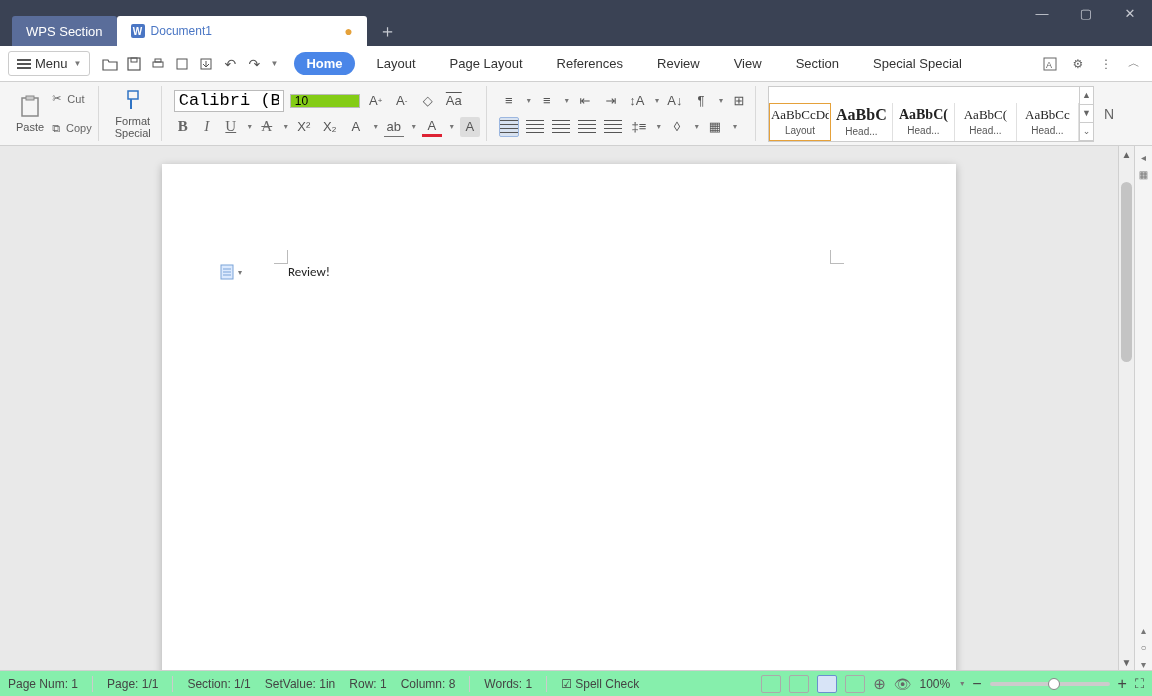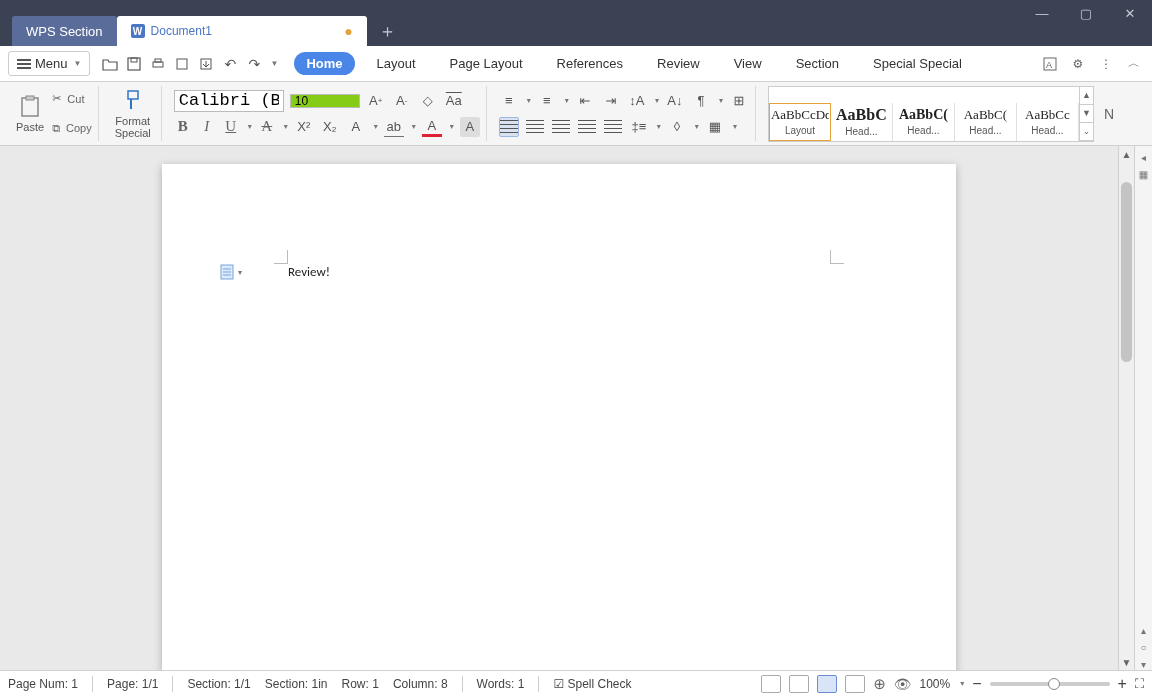--- a/index.html
+++ b/index.html
@@ -61,21 +61,21 @@
   .page .margin-mark-tr { position: absolute; top: 86px; right: 112px; width: 14px; height: 14px; border-bottom: 1px solid #bbb; border-left: 1px solid #bbb; }
   .page .gutter-icon { position: absolute; top: 100px; left: 58px; color: #7aa3d8; display:flex; align-items:center; gap:2px;}
   .page .content { position: absolute; top: 100px; left: 126px; font-size: 13px; font-family: Calibri, Arial, sans-serif; color: #222; }
   .vscroll { width: 16px; background: #efefef; border-left: 1px solid #d0d0d0; display: flex; flex-direction: column; align-items: center; }
   .vscroll .arrow { height: 16px; width: 100%; display: flex; align-items: center; justify-content: center; font-size: 10px; color: #666; }
   .vscroll .track { flex: 1; width: 100%; position: relative; }
   .vscroll .thumb { position: absolute; top: 20px; left: 2px; right: 2px; height: 180px; background: #c4c4c4; border-radius: 6px; }
   .side-dock { width: 18px; background: #f4f4f4; border-left: 1px solid #d0d0d0; display:flex; flex-direction:column; align-items:center; gap:6px; padding-top:6px; font-size:10px; color:#777;}
 
   
-  .statusbar { height: 26px; background: #ffffff; border-top: 1px solid #d0d0d0; display: flex; align-items: center; padding: 0 8px; font-size: 12px; color: #444; gap: 14px; }
+  .statusbar { height: 26px; background: #86efac; border-top: 1px solid #d0d0d0; display: flex; align-items: center; padding: 0 8px; font-size: 12px; color: #444; gap: 14px; }
   .statusbar .sep { width: 1px; height: 16px; background: #ccc; }
   .statusbar .right-group { margin-left: auto; display: flex; align-items: center; gap: 8px; }
   .view-ic { width: 20px; height: 18px; border: 1px solid #aaa; display:inline-block; border-radius:2px; }
   .view-ic.active { background: #d8e4f7; border-color:#6a8fcf;}
   .zoom-slider { width: 120px; height: 4px; background: #ccc; position: relative; border-radius: 2px; }
   .zoom-slider .knob { position: absolute; top: -4px; left: 58px; width: 12px; height: 12px; background: #fff; border: 1px solid #888; border-radius: 50%; }
 
   .carat { font-size: 8px; color: #777; margin-left: 2px; }
   svg { display:block; }
 </style>
@@ -329,21 +329,21 @@
     <span>▾</span>
   </div>
 </div>
 
 <div class="statusbar">
   <span>Page Num: 1</span>
     <span class="sep"></span>
   <span>Page: 1/1</span>
     <span class="sep"></span>
   <span>Section: 1/1</span>
-  <span>Section: 1in</span>
+  <span>SetValue: 1in</span>
   <span>Row: 1</span>
   <span>Column: 8</span>
     <span class="sep"></span>
   <span>Words: 1</span>
     <span class="sep"></span>
   <span>☑ <span>Spell Check</span></span>
   <div class="right-group">
     <span class="view-ic"></span>
     <span class="view-ic"></span>
     <span class="view-ic active"></span>

